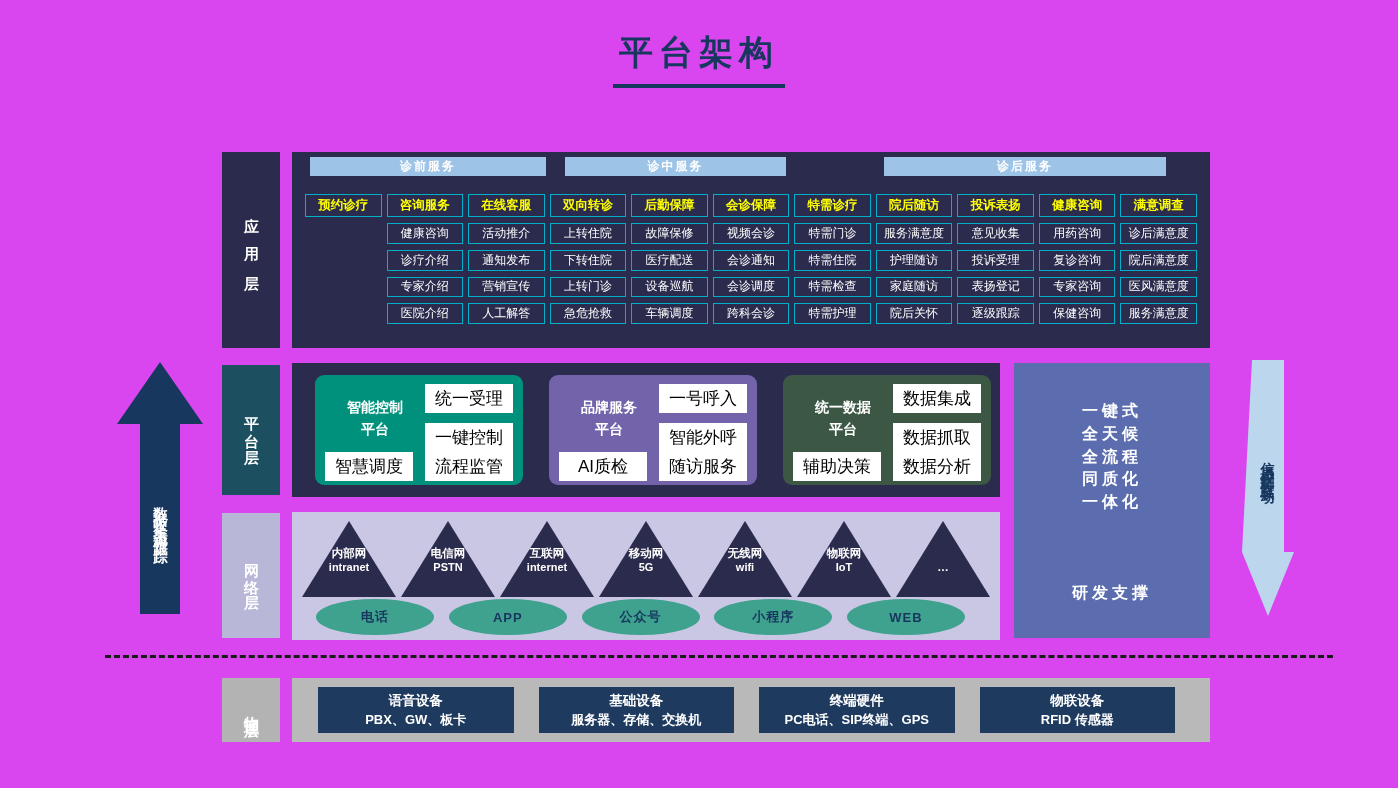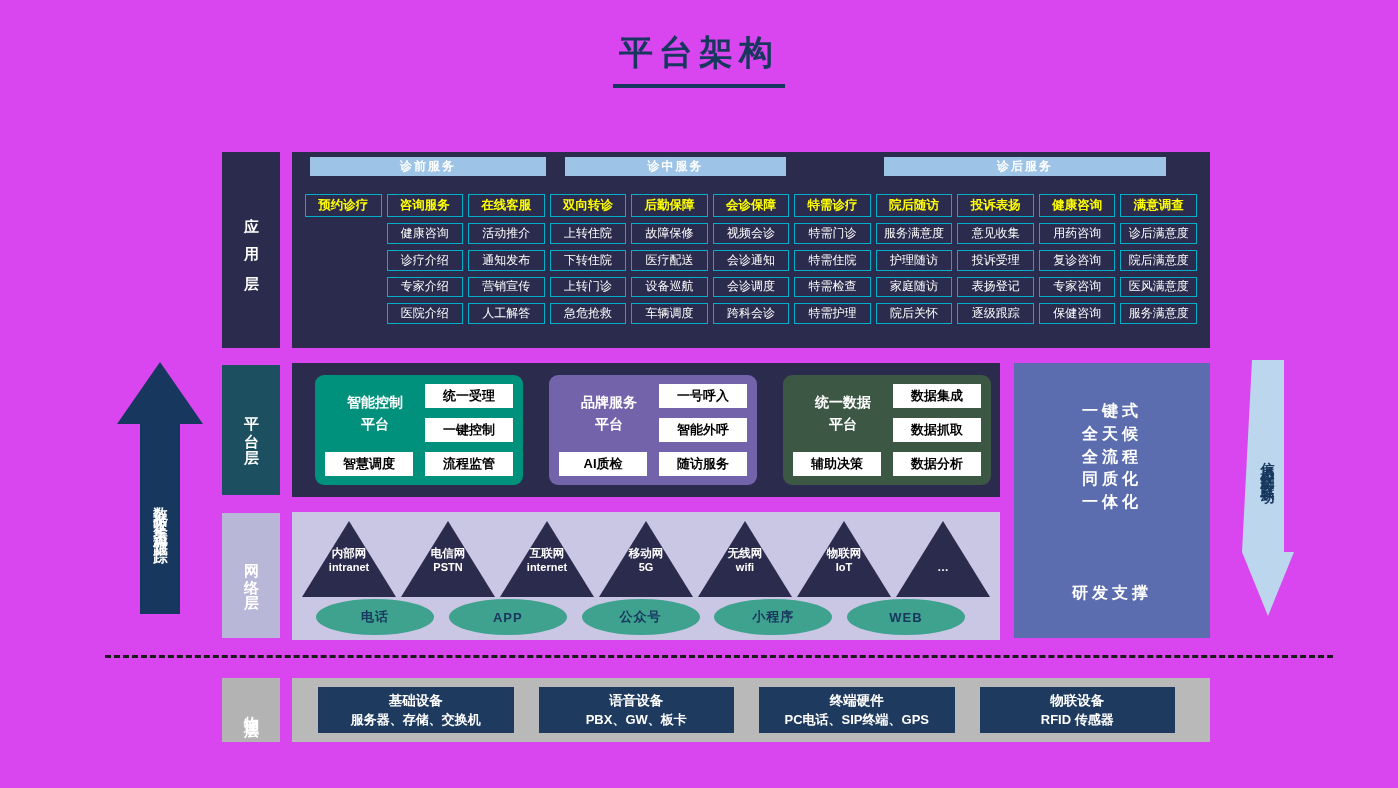--- a/index.html
+++ b/index.html
@@ -40,21 +40,21 @@
   
   .plat-main{position:absolute;left:292px;top:363px;width:708px;height:134px;background:#2b2b4d;
              display:flex;gap:26px;padding:12px 12px 12px 23px;box-sizing:border-box;}
   .platform{flex:1;display:flex;flex-direction:column;justify-content:space-between;padding:9px 10px;box-sizing:border-box;border-radius:9px;}
   .plat-main > div:nth-of-type(1){background:#00917c;}
   .plat-main > div:nth-of-type(2){background:#7263ab;}
   .plat-main > div:nth-of-type(3){background:#3c5744;}
   .plat-top{display:flex;justify-content:space-between;align-items:center;}
   .plat-name{flex:1;color:#fff;font-weight:bold;font-size:14px;text-align:center;white-space:pre-line;line-height:1.6;}
   .plat-right{display:flex;flex-direction:column;gap:10px;}
-  .wcell{background:#fff;color:#000;font-size:13px;font-weight:bold;width:88px;padding:3px 0;
+  .wcell{background:#fff;color:#000;font-size:17px;font-weight:normal;width:88px;padding:3px 0;
          text-align:center;box-sizing:border-box;white-space:nowrap;}
   .plat-bottom{display:flex;justify-content:center;gap:12px;}
 
   
   .side-box{position:absolute;left:1014px;top:363px;width:196px;height:275px;background:#5b6dae;color:#fff;
             display:flex;flex-direction:column;align-items:center;box-sizing:border-box;padding:38px 0 34px;}
   .side-lines{display:flex;flex-direction:column;align-items:center;gap:2px;}
   .side-line{font-size:16px;font-weight:bold;letter-spacing:4px;line-height:1.3;}
   .side-bottom{margin-top:auto;font-size:16px;font-weight:bold;letter-spacing:4px;}
 
@@ -412,27 +412,27 @@
 
         <div class="net-ellipse">WEB</div>
       </div>
   </div>
 
   <div class="dashed"></div>
 
   <div class="phys-main">
 
       <div class="phys-box">
+        <div class="phys-title">语音设备</div>
+        <div class="phys-detail">PBX、GW、板卡</div>
+      </div>
+
+      <div class="phys-box">
         <div class="phys-title">基础设备</div>
         <div class="phys-detail">服务器、存储、交换机</div>
-      </div>
-
-      <div class="phys-box">
-        <div class="phys-title">语音设备</div>
-        <div class="phys-detail">PBX、GW、板卡</div>
       </div>
 
       <div class="phys-box">
         <div class="phys-title">终端硬件</div>
         <div class="phys-detail">PC电话、SIP终端、GPS</div>
       </div>
 
       <div class="phys-box">
         <div class="phys-title">物联设备</div>
         <div class="phys-detail">RFID 传感器</div>

